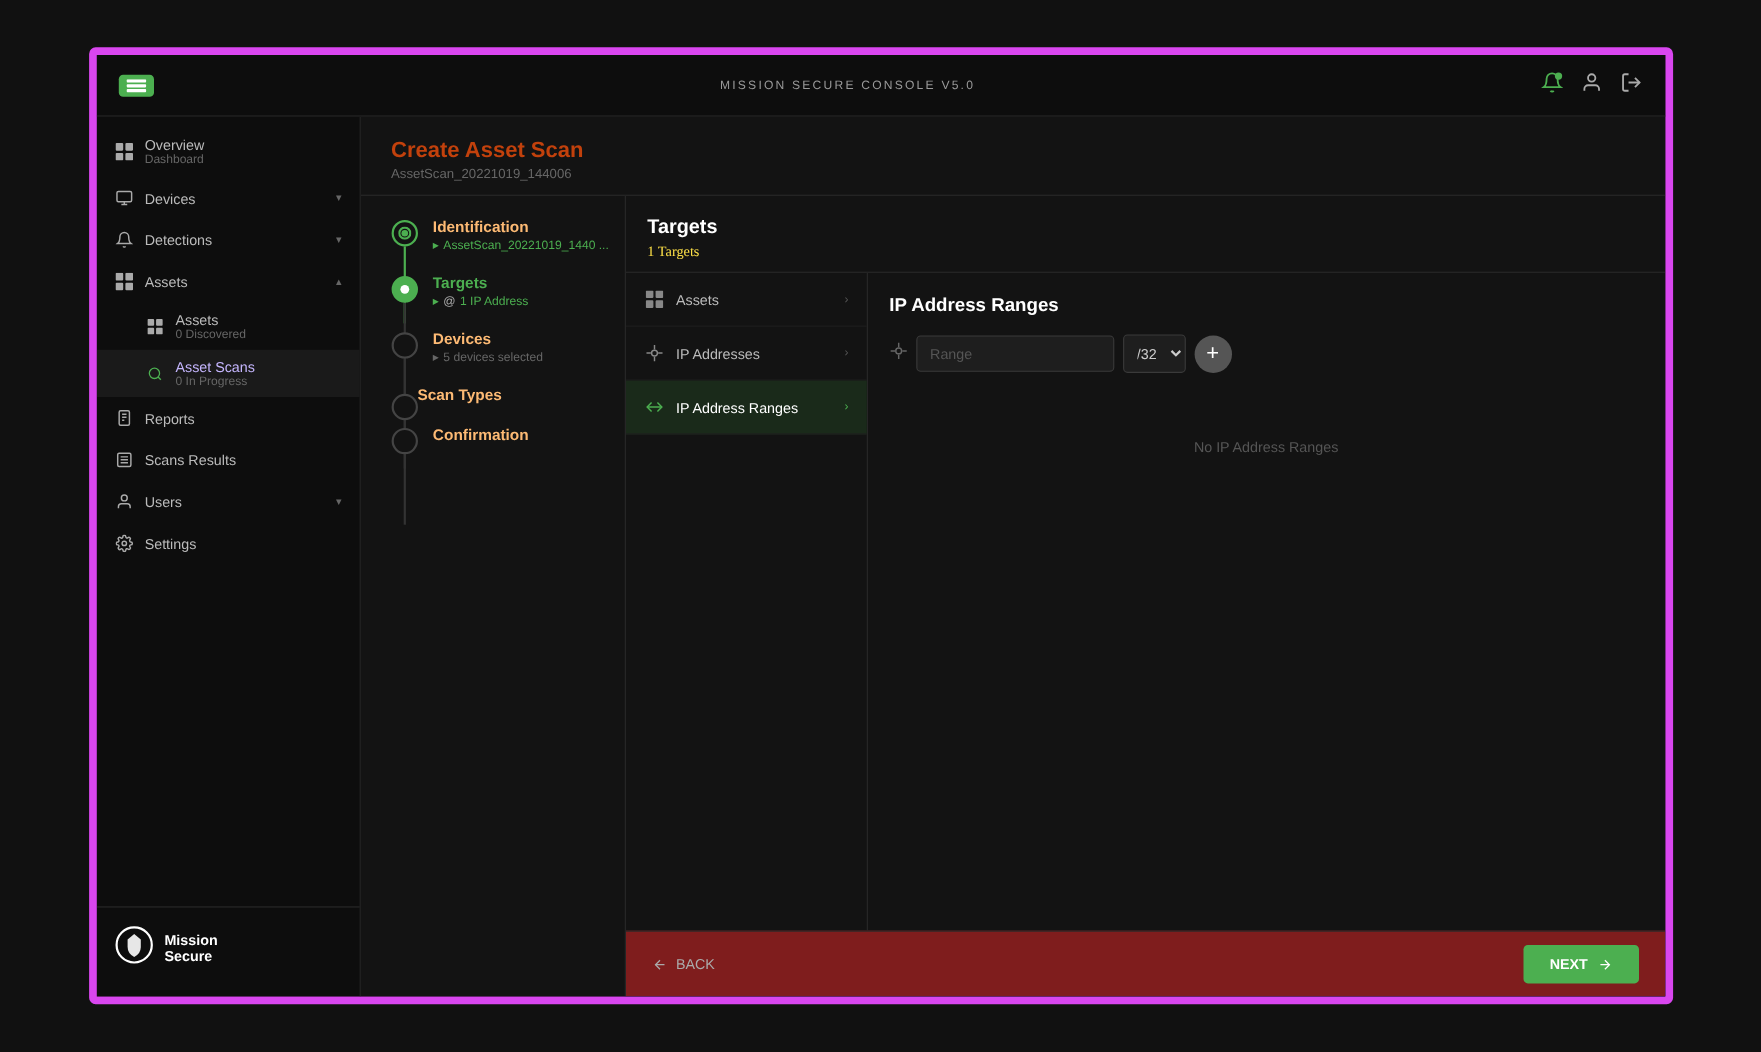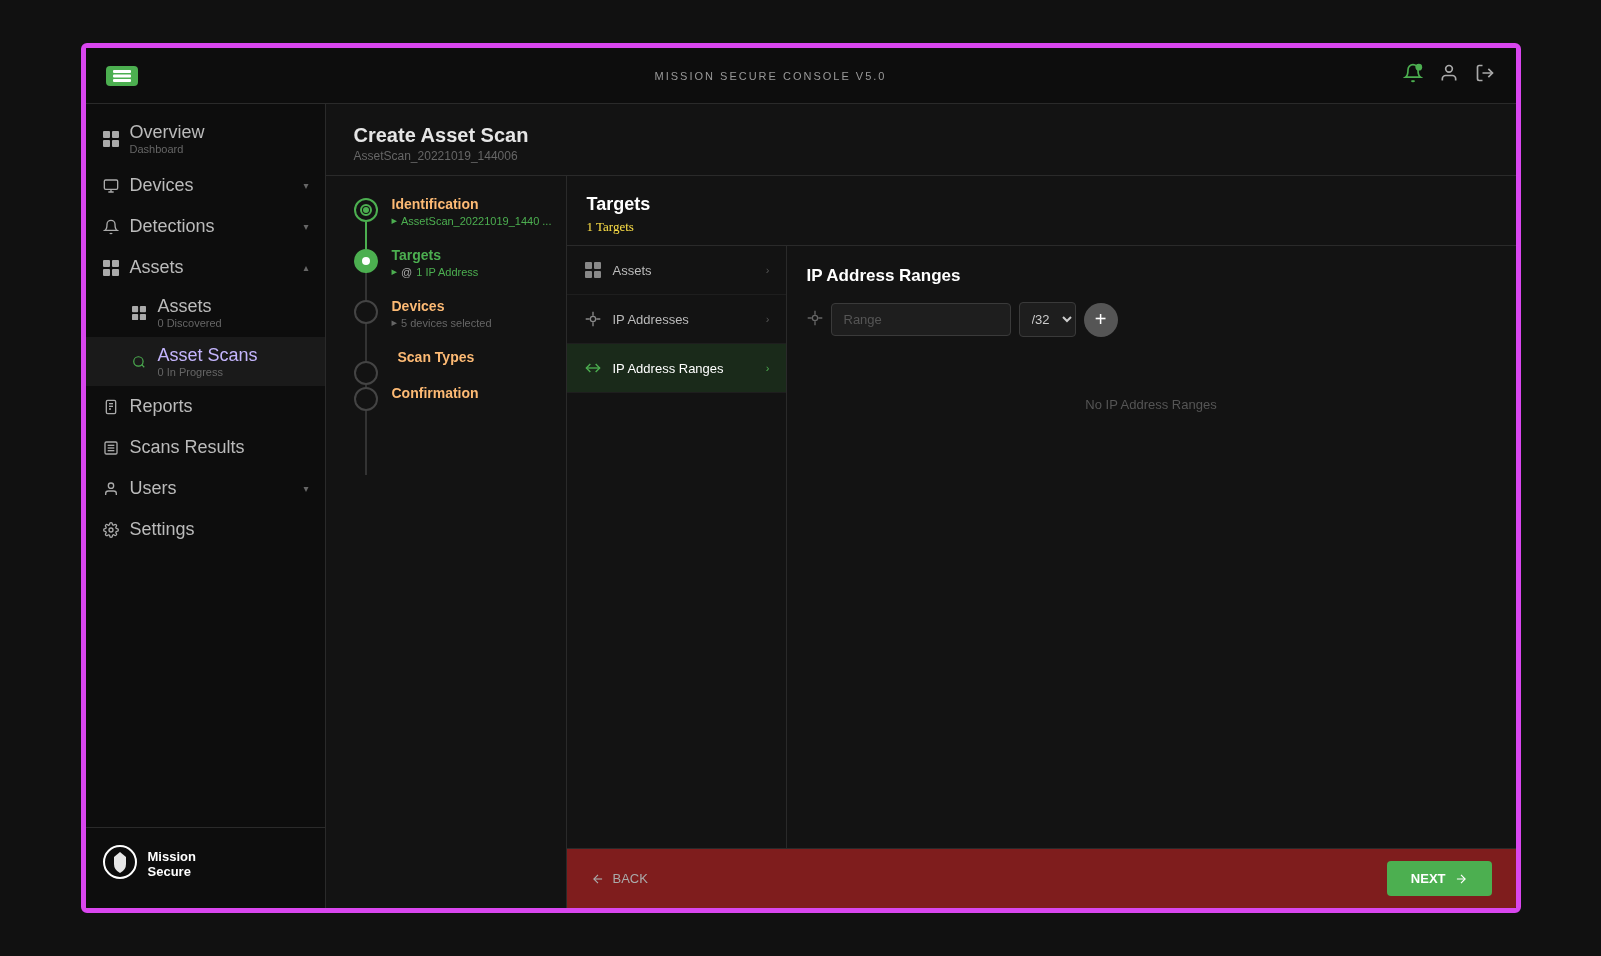--- a/index.html
+++ b/index.html
@@ -16,21 +16,21 @@
       height: 956px;
       background: #111;
       display: flex;
       align-items: center;
       justify-content: center;
     }
     .app-window {
       width: 1440px;
       height: 870px;
       background: #111;
-      border: 5px solid #d946ef;
+      border: 7px solid #d946ef;
       border-radius: 6px;
       display: flex;
       flex-direction: column;
       overflow: hidden;
     }
 
     
     .top-bar {
       height: 56px;
       background: #0d0d0d;
@@ -116,21 +116,21 @@
       color: #bbb;
       font-size: 13px;
       gap: 10px;
     }
     .sidebar-sub-item.active { color: #4caf50; background: #1a2a1a; }
     .sidebar-chevron {
       margin-left: auto;
       font-size: 10px;
       color: #666;
     }
-    .sidebar-label { font-size: 18px; }
+    .sidebar-label { font-size: 13px; }
     .sidebar-sublabel { font-size: 11px; color: #666; }
     .sidebar-bottom {
       margin-top: auto;
       padding: 16px;
       display: flex;
       align-items: center;
       gap: 10px;
       border-top: 1px solid #2a2a2a;
     }
 
@@ -145,21 +145,21 @@
 
     
     .page-header {
       padding: 20px 28px 12px;
       border-bottom: 1px solid #2a2a2a;
       flex-shrink: 0;
     }
     .page-title {
       font-size: 20px;
       font-weight: 600;
-      color: #e5e5e5;
+      color: #c2410c;
     }
     .page-subtitle {
       font-size: 12px;
       color: #666;
       margin-top: 2px;
     }
 
     
     .wizard-layout {
       display: flex;
@@ -604,21 +604,21 @@
                   <div class="step-subtitle" style="color:#666;">
                     <span>▸</span>
                     <span>5 devices selected</span>
                   </div>
                 </div>
               </div>
               <div class="step-line" style="height:100px;background:#333;"></div>
             </div>
 
             <div class="step-row-with-line" style="position:relative;margin-top:0;">
-              <div style="display:flex;align-items:flex-end;gap:20px;position:relative;z-index:1;">
+              <div style="display:flex;align-items:center;gap:0;position:relative;z-index:1;">
                 <div class="step-circle"></div>
                 <div class="step-content" style="padding-bottom:20px;">
                   <div class="step-title">Scan Types</div>
                 </div>
               </div>
               <div class="step-line" style="height:100px;background:#333;"></div>
             </div>
 
             <div class="step-row-with-line" style="position:relative;margin-top:0;">
               <div style="display:flex;align-items:flex-start;gap:14px;position:relative;z-index:1;">

